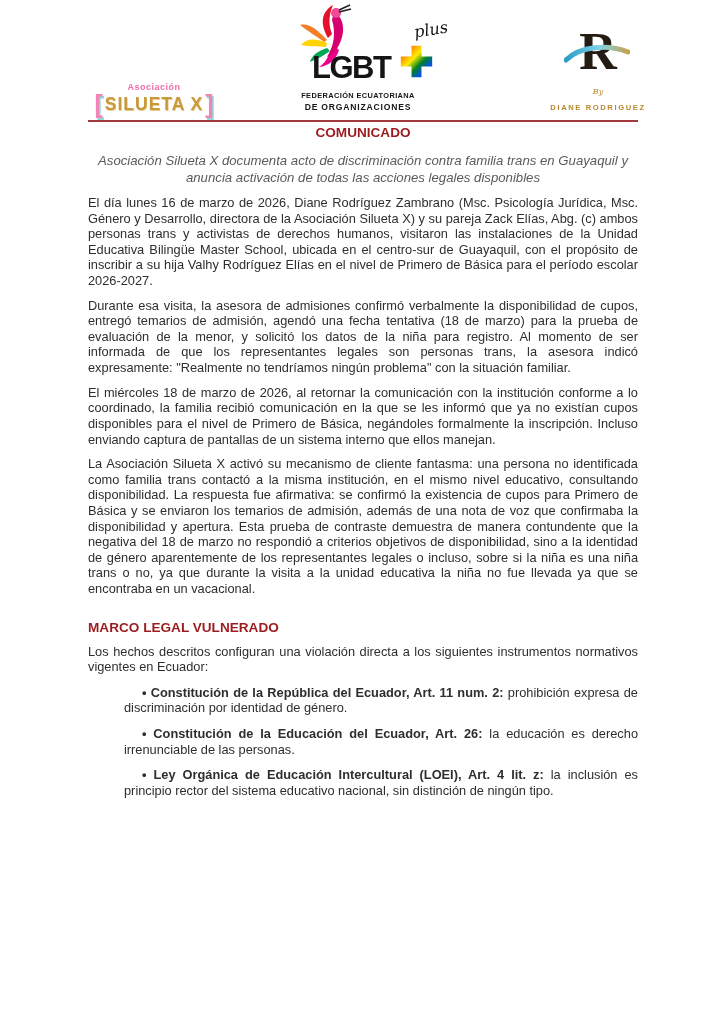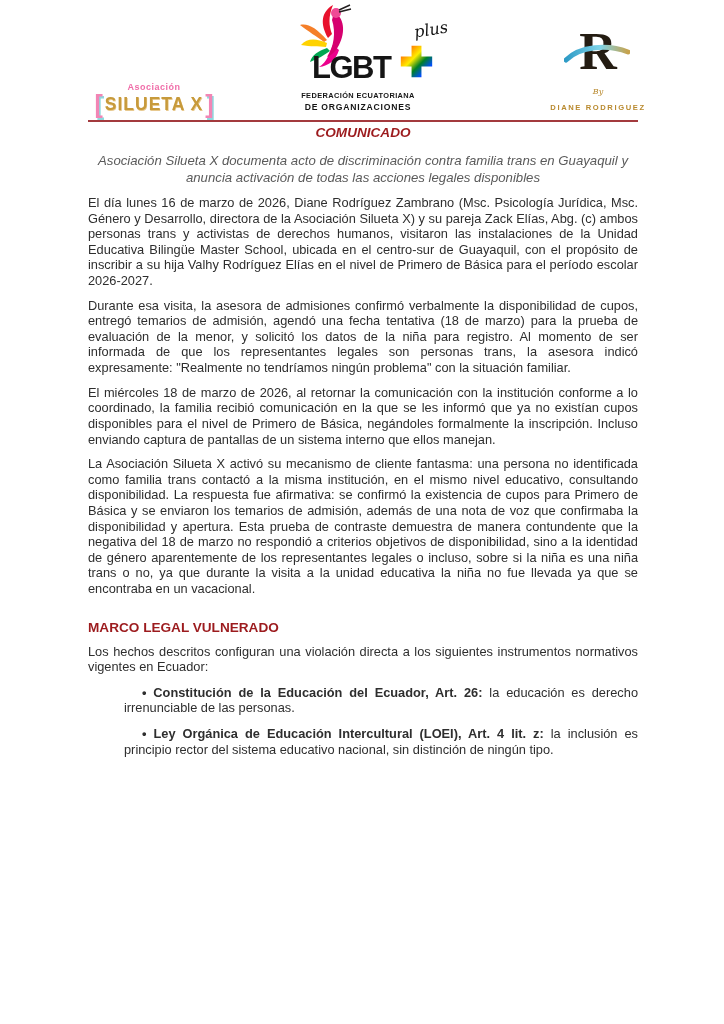--- a/index.html
+++ b/index.html
@@ -41,21 +41,21 @@
         color:#241c12;}
   .dr-swoosh{position:absolute;left:22px;top:20px;width:66px;height:22px;}
   .dr-byline{display:flex;align-items:center;gap:4px;margin:0 14px;flex-direction:column;}
   .dr-byline .ln{flex:1;border-top:1px solid #caa84f;}
   .dr-by{font-family:"DejaVu Serif",serif;font-style:italic;font-size:8px;color:#b98a2f;}
   .dr-name{margin-top:2px;font-size:7.6px;letter-spacing:1.6px;color:#b98a2f;font-weight:bold;}
 
   
   .rule{border:none;border-top:2px solid #a33a3e;margin:0;}
   .date-line{margin-top:13px;text-align:right;font-size:12.6px;color:#6a6a6a;}
-  .kicker{margin-top:3px;text-align:center;font-size:13.6px;font-weight:bold;color:#9c1b1e;font-style:italic;}
+  .kicker{margin-top:3px;text-align:center;font-size:13.6px;font-weight:bold;color:#9c1b1e;}
   .title{margin:9px auto 0;max-width:560px;text-align:center;font-size:16.8px;line-height:1.18;
          font-weight:bold;color:#9c1b1e;}
   .subtitle{margin:13px auto 0;max-width:560px;text-align:center;font-style:italic;
             font-size:13.2px;line-height:1.25;color:#5a5a5a;}
   .section-heading{margin:23px 0 0;font-size:13.6px;font-weight:bold;color:#9c1b1e;}
   p.body{margin:9px 0 0;font-size:12.8px;line-height:1.22;text-align:justify;color:#2e2e2e;}
   .bullet{margin:10px 0 0 36px;text-indent:18px;font-size:12.8px;line-height:1.22;
           text-align:justify;color:#2e2e2e;}
   .bullet .lead{font-weight:bold;}
 </style>
@@ -139,18 +139,19 @@
   <div class="subtitle">Asociación Silueta X documenta acto de discriminación contra familia trans en Guayaquil y anuncia activación de todas las acciones legales disponibles</div>
 
   <p class="body">El día lunes 16 de marzo de 2026, Diane Rodríguez Zambrano (Msc. Psicología Jurídica, Msc. Género y Desarrollo, directora de la Asociación Silueta X) y su pareja Zack Elías, Abg. (c) ambos personas trans y activistas de derechos humanos, visitaron las instalaciones de la Unidad Educativa Bilingüe Master School, ubicada en el centro-sur de Guayaquil, con el propósito de inscribir a su hija Valhy Rodríguez Elías en el nivel de Primero de Básica para el período escolar 2026-2027.</p>
   <p class="body">Durante esa visita, la asesora de admisiones confirmó verbalmente la disponibilidad de cupos, entregó temarios de admisión, agendó una fecha tentativa (18 de marzo) para la prueba de evaluación de la menor, y solicitó los datos de la niña para registro. Al momento de ser informada de que los representantes legales son personas trans, la asesora indicó expresamente: "Realmente no tendríamos ningún problema" con la situación familiar.</p>
   <p class="body">El miércoles 18 de marzo de 2026, al retornar la comunicación con la institución conforme a lo coordinado, la familia recibió comunicación en la que se les informó que ya no existían cupos disponibles para el nivel de Primero de Básica, negándoles formalmente la inscripción. Incluso enviando captura de pantallas de un sistema interno que ellos manejan.</p>
   <p class="body">La Asociación Silueta X activó su mecanismo de cliente fantasma: una persona no identificada como familia trans contactó a la misma institución, en el mismo nivel educativo, consultando disponibilidad. La respuesta fue afirmativa: se confirmó la existencia de cupos para Primero de Básica y se enviaron los temarios de admisión, además de una nota de voz que confirmaba la disponibilidad y apertura. Esta prueba de contraste demuestra de manera contundente que la negativa del 18 de marzo no respondió a criterios objetivos de disponibilidad, sino a la identidad de género aparentemente de los representantes legales o incluso, sobre si la niña es una niña trans o no, ya que durante la visita a la unidad educativa la niña no fue llevada ya que se encontraba en un vacacional.</p>
 
   <h2 class="section-heading">MARCO LEGAL VULNERADO</h2>
   <p class="body">Los hechos descritos configuran una violación directa a los siguientes instrumentos normativos vigentes en Ecuador:</p>
 
+  <div class="bullet"><span class="lead">• Constitución de la República del Ecuador, Art. 11 num. 2:</span><span> prohibición expresa de discriminación por identidad de género.</span></div>
 
   <div class="bullet"><span class="lead">• Constitución de la Educación del Ecuador, Art. 26:</span><span> la educación es derecho irrenunciable de las personas.</span></div>
 
   <div class="bullet"><span class="lead">• Ley Orgánica de Educación Intercultural (LOEI), Art. 4 lit. z:</span><span> la inclusión es principio rector del sistema educativo nacional, sin distinción de ningún tipo.</span></div>
 
 </div>
 
 </body></html>

